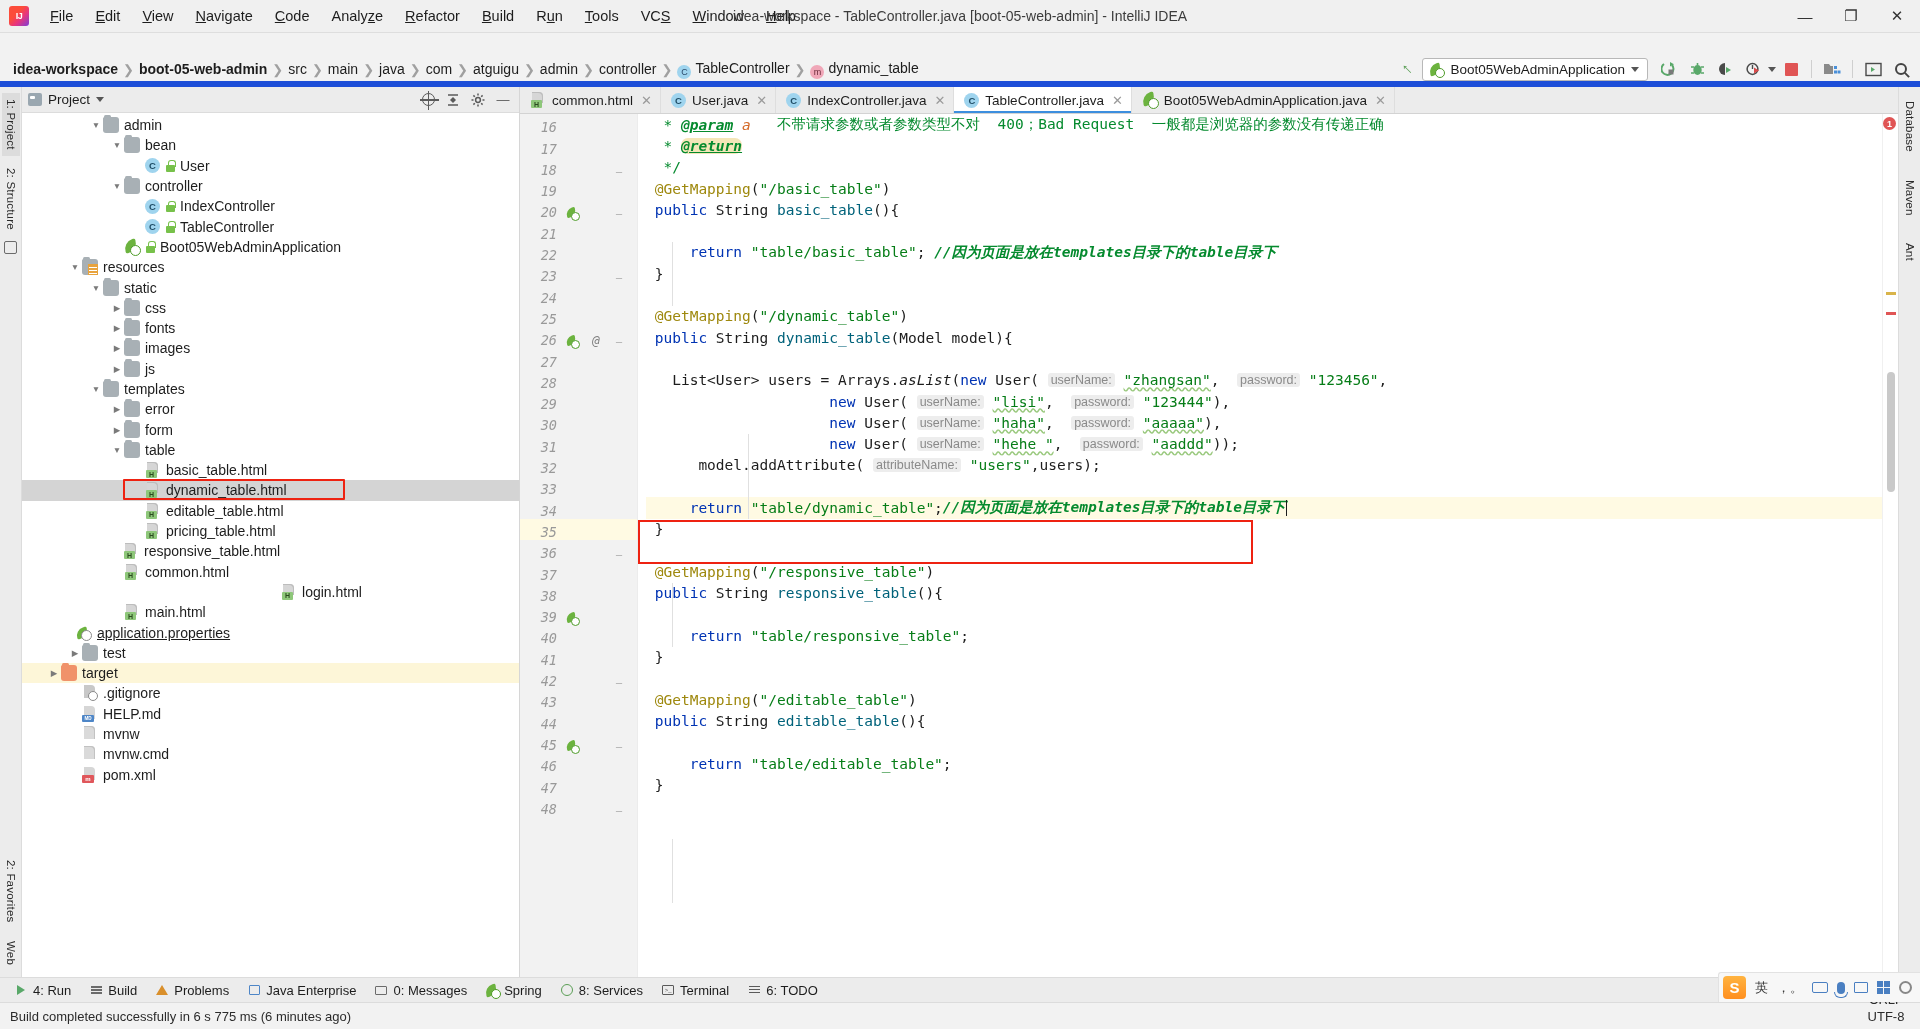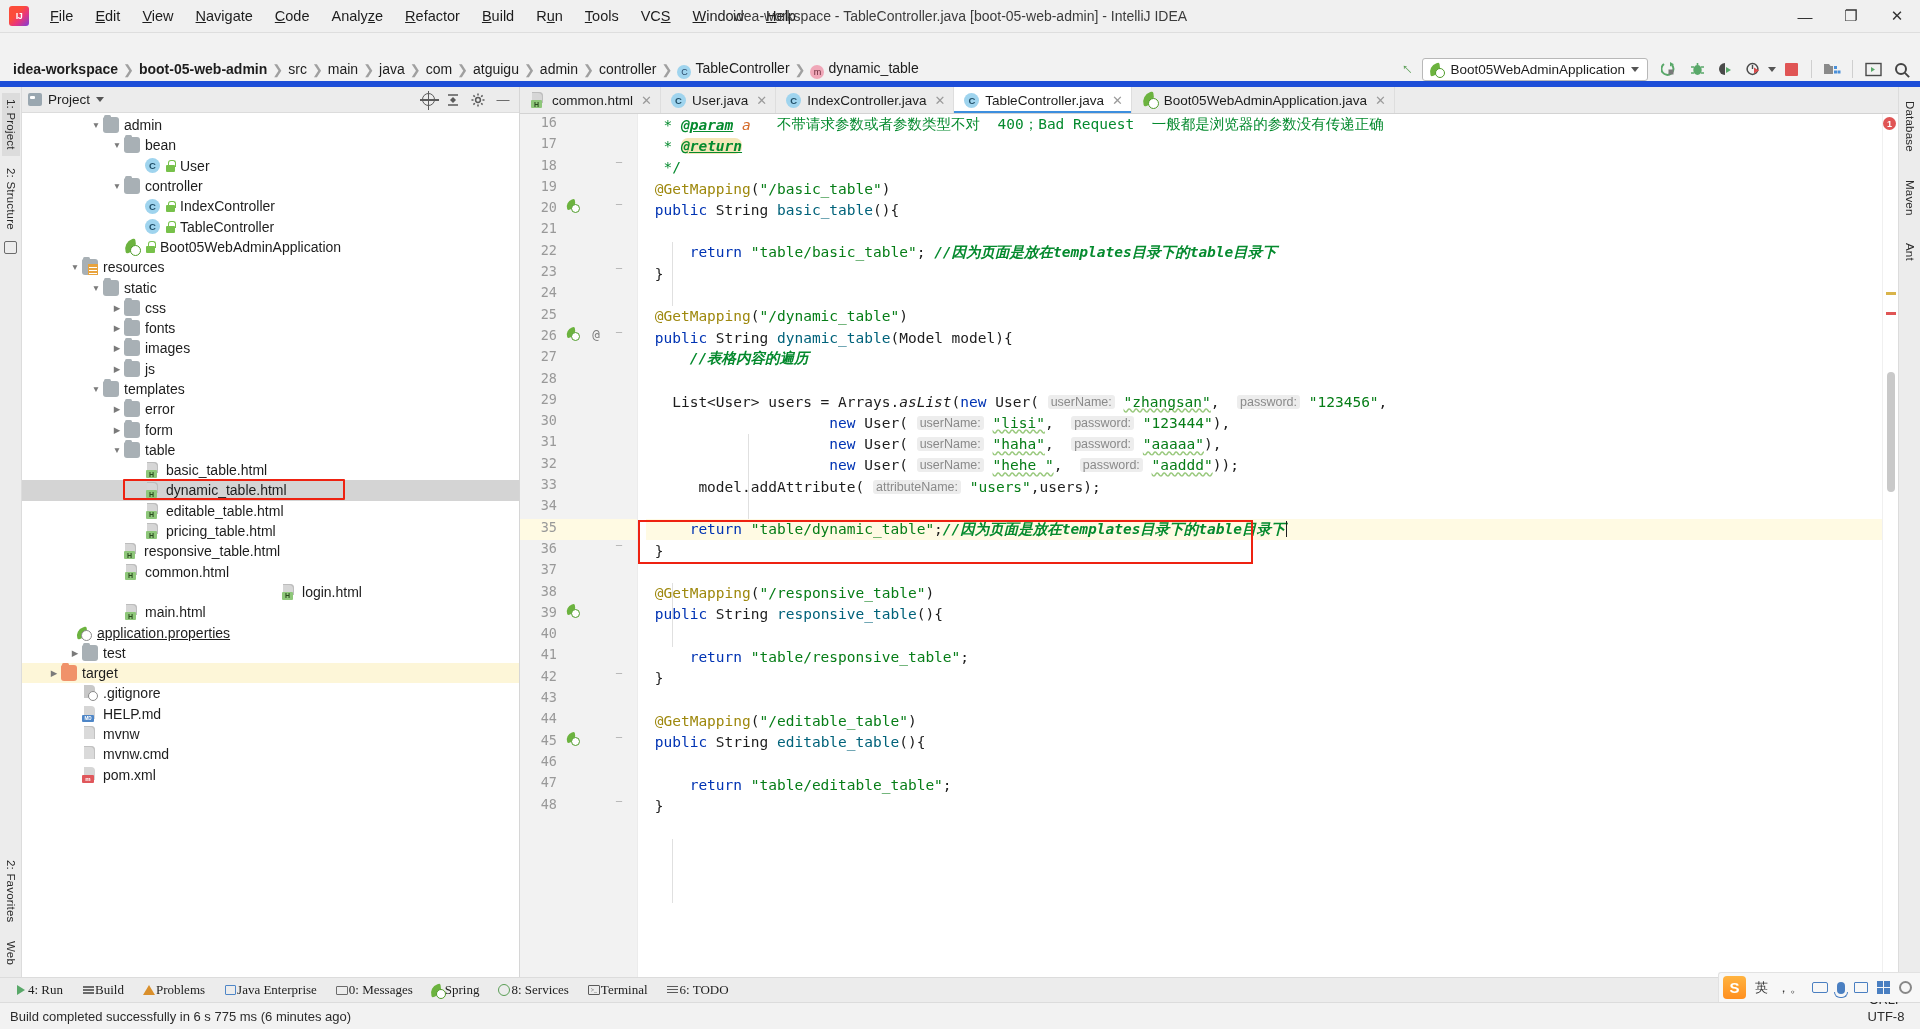--- a/index.html
+++ b/index.html
@@ -222,21 +222,21 @@
   .tab.active::after { content:""; position:absolute; left:0;right:0;bottom:0;height:2px;background:#3c8ede; }
   .tab-x { color: #9a9a9a; font-size: 13px; margin-left: 2px; }
 
   .edit-area { flex: 1; display: flex; min-height: 0; position: relative; overflow: hidden; background: #fff; }
   .gutter {
     width: 118px; min-width: 118px; background: #f2f2f2;
     display: flex; flex-direction: column;
     font-family: "DejaVu Sans Mono", monospace; font-size: 13.5px; color: #999999;
     position: relative; border-right: 1px solid #ececec;
   }
-  .gline { height: 21.3px; display: flex; align-items: flex-start; position: relative; }
+  .gline { height: 21.3px; display: flex; align-items: flex-end; position: relative; font-style: italic; }
   .gnum { width: 40px; text-align: right; padding-right: 3px; }
   .gmark { width: 24px; display:flex; align-items:center; justify-content:center; }
   .gat { width: 24px; text-align:center; color:#7d7d7d; font-size: 12.5px; }
   .gfold { width: 22px; display:flex; align-items:center; justify-content:center; color:#b0b0b0; font-size: 10px; }
   .run-gutter { width:13px;height:13px; position: relative; }
   .run-gutter::before { content:""; position:absolute; left:0px; top:1px; width:10px;height:9px;
       background:#6cb33f; border-radius:9px 2px 9px 2px; transform: rotate(-18deg); }
   .run-gutter::after { content:""; position:absolute; right:-1px; bottom:-1px; width:7px;height:7px;
       border-radius:50%; background:#fff; border:1.3px solid #4f9c2a; }
 
@@ -277,21 +277,21 @@
     background: #e05555; color: #fff; font-size: 9px; font-weight: bold;
     display: flex; align-items: center; justify-content: center;
   }
 
   
   .toolbar-bottom {
     height: 25px; min-height: 25px; background: #ececec;
     border-top: 1px solid #dcdcdc; display: flex; align-items: center;
     padding-left: 6px; gap: 2px; font-size: 13px;
   }
-  .tw { display:flex; align-items:center; padding: 2px 8px; color:#1d1d1d; white-space:nowrap; border-radius:2px;font-family:Liberation Serif, serif; }
+  .tw { display:flex; align-items:center; gap:5px; padding: 2px 8px; color:#1d1d1d; white-space:nowrap; border-radius:2px; }
   .tw-ico { width: 14px; height: 14px; display:flex;align-items:center;justify-content:center; flex:0 0 auto; }
   .tri-sm { width:0;height:0;border-left:8px solid #59a869;border-top:5px solid transparent;border-bottom:5px solid transparent; }
   .ham { width:11px;height:9px; background: repeating-linear-gradient(#6b6b6b 0 1.6px, transparent 1.6px 3.2px); }
   .warn-tri { width:0;height:0;border-left:6px solid transparent;border-right:6px solid transparent;border-bottom:10px solid #d98f2b; }
   .box-blue { width:11px;height:10px;border:1.6px solid #4e86c7;border-radius:1px; }
   .msg-ico { width:12px;height:9px;border:1.5px solid #6b6b6b;border-radius:1px; }
   .svc-ico { width:12px;height:12px;border-radius:50%;border:1.6px solid #5a9e55; }
   .term-ico { width:12px;height:10px;border:1.5px solid #5a5a5a;border-radius:1px; font-size:6px;color:#5a5a5a;display:flex;align-items:center;justify-content:center; }
   .todo-ico { width:11px;height:9px;background: repeating-linear-gradient(#5a5a5a 0 1.4px, transparent 1.4px 3px); }
 
@@ -921,21 +921,20 @@
           <div class="cline"><span class="plain">     </span><span class="kw">return</span><span class="plain"> </span><span class="str">"table/basic_table"</span><span class="plain">; </span><span class="cn-cmt">//因为页面是放在templates目录下的table目录下</span></div>
 
           <div class="cline"><span class="plain"> </span><span class="plain">}</span></div>
 
           <div class="cline"></div>
 
           <div class="cline"><span class="plain"> </span><span class="ann">@GetMapping</span><span class="plain">(</span><span class="str">"/dynamic_table"</span><span class="plain">)</span></div>
 
           <div class="cline"><span class="plain"> </span><span class="kw">public</span><span class="plain"> </span><span class="plain">String</span><span class="plain"> </span><span style="color:#00627a">dynamic_table</span><span class="plain">(</span><span class="plain">Model model</span><span class="plain">){</span></div>
 
-          <div class="cline"><span class="plain">     </span><span class="cn-cmt">//表格内容的遍历</span></div>
 
           <div class="cline"></div>
 
           <div class="cline"><span class="plain">   </span><span class="plain">List&lt;User&gt; users = Arrays.</span><span class="plain ital">asList</span><span class="plain">(</span><span class="kw">new</span><span class="plain"> </span><span class="plain">User(</span><span class="plain"> </span><span class="param-hint">userName:</span><span class="plain"> </span><span class="str typo">"zhangsan"</span><span class="plain">,  </span><span class="param-hint">password:</span><span class="plain"> </span><span class="str">"123456"</span><span class="plain">,</span></div>
 
           <div class="cline"><span class="plain">                     </span><span class="kw">new</span><span class="plain"> </span><span class="plain">User(</span><span class="plain"> </span><span class="param-hint">userName:</span><span class="plain"> </span><span class="str typo">"lisi"</span><span class="plain">,  </span><span class="param-hint">password:</span><span class="plain"> </span><span class="str">"123444"</span><span class="plain">),</span></div>
 
           <div class="cline"><span class="plain">                     </span><span class="kw">new</span><span class="plain"> </span><span class="plain">User(</span><span class="plain"> </span><span class="param-hint">userName:</span><span class="plain"> </span><span class="str typo">"haha"</span><span class="plain">,  </span><span class="param-hint">password:</span><span class="plain"> </span><span class="str typo">"aaaaa"</span><span class="plain">),</span></div>
 
           <div class="cline"><span class="plain">                     </span><span class="kw">new</span><span class="plain"> </span><span class="plain">User(</span><span class="plain"> </span><span class="param-hint">userName:</span><span class="plain"> </span><span class="str typo">"hehe "</span><span class="plain">,  </span><span class="param-hint">password:</span><span class="plain"> </span><span class="str typo">"aaddd"</span><span class="plain">));</span></div>

